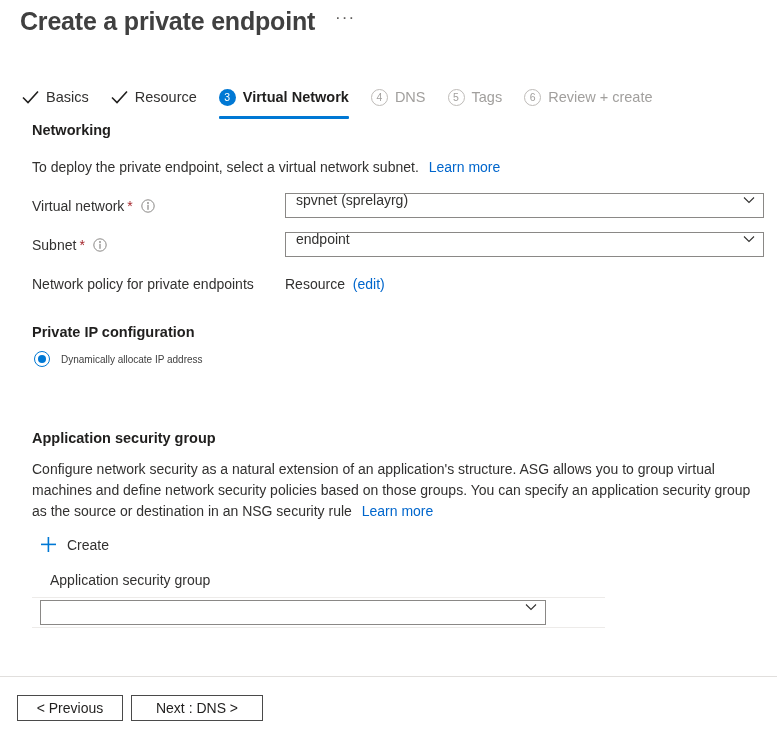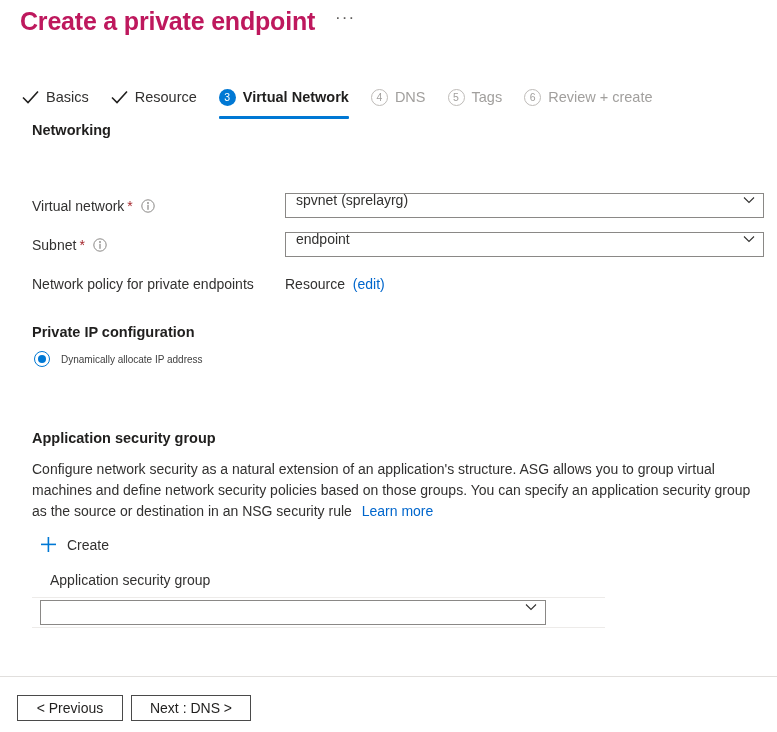--- a/index.html
+++ b/index.html
@@ -26,21 +26,21 @@
   .header {
     position: absolute;
     left: 20px;
     top: 6px;
     display: flex;
     align-items: center;
   }
   .page-title {
     font-size: 25px;
     font-weight: bold;
-    color: #be185d;
+    color: #404040;
     letter-spacing: -0.2px;
     line-height: 30px;
   }
   .ellipsis-btn {
     margin-left: 20px;
     font-size: 17px;
     color: #605e5c;
     letter-spacing: 1px;
     line-height: 12px;
     padding-bottom: 6px;
@@ -305,20 +305,24 @@
 
     <div class="tab disabled">
       <span class="num-badge hollow">6</span>
       <span class="tab-label">Review + create</span>
     </div>
 
   </div>
 
   <div class="section-head" style="left:32px; top:122px;">Networking</div>
 
+  <div class="body-text" style="left:32px; top:157px; width:700px;">
+    <span>To deploy the private endpoint, select a virtual network subnet.</span>
+    <a class="link" style="margin-left:6px;">Learn more</a>
+  </div>
 
   <div class="field-label" style="left:32px; top:198px;">
     <span>Virtual network</span>
     <span class="req-star">*</span>
     <svg class="info-icon" viewBox="0 0 14 14">
       <circle cx="7" cy="7" r="6.2" fill="none" stroke="#8a8886" stroke-width="1"></circle>
       <circle cx="7" cy="4" r="0.9" fill="#8a8886"></circle>
       <rect x="6.4" y="5.8" width="1.2" height="5" fill="#8a8886"></rect>
     </svg>
   </div>
@@ -385,15 +389,15 @@
       <path d="M1 1.5 L6 6.5 L11 1.5" fill="none" stroke="#323130" stroke-width="1.1"></path>
     </svg>
   </div>
 
   <div class="hrule" style="left:32px; top:627px; width:573px;"></div>
 
   <div class="footer-rule" style="top:676px;"></div>
 
   <button class="btn" style="left:17px; top:695px; width:106px; height:26px;">&lt; Previous</button>
 
-  <button class="btn" style="left:131px; top:695px; width:120px; height:26px;">Next : DNS &gt;</button>
+  <button class="btn" style="left:131px; top:695px; width:132px; height:26px;">Next : DNS &gt;</button>
 
 </div>
 
 </body></html>

